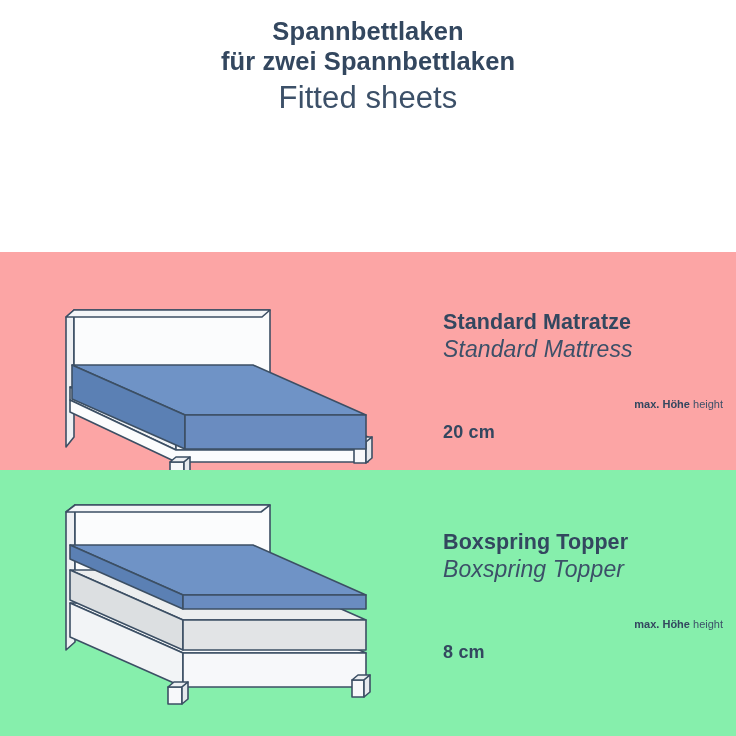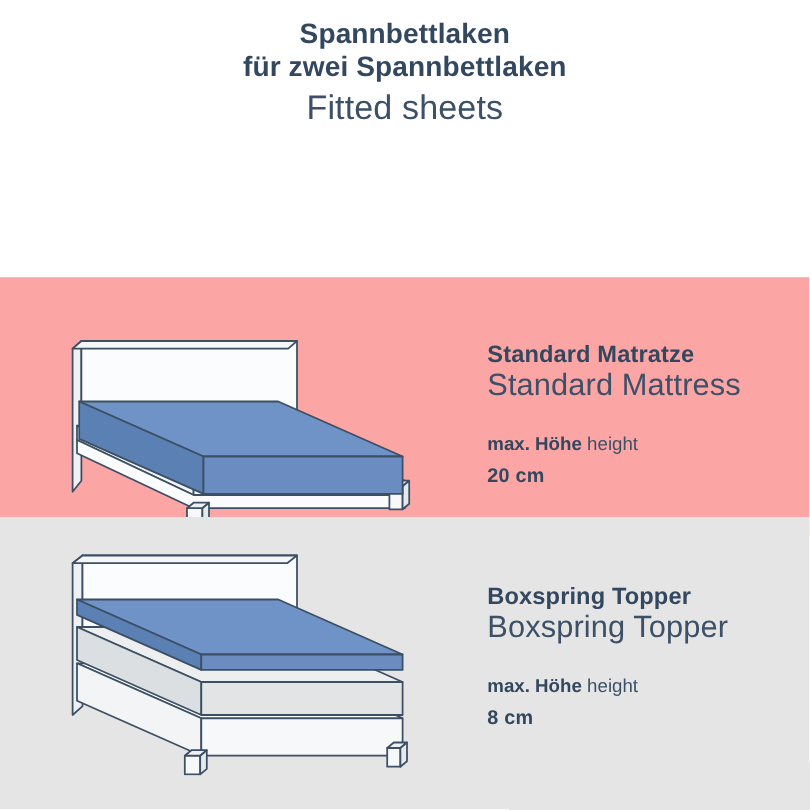--- a/index.html
+++ b/index.html
@@ -55,21 +55,21 @@
   }
   .band-standard {
     top: 207px;
     height: 235px;
     background: #fca5a5;
     margin-top: 45px;
   }
   .band-boxspring {
     top: 470px;
     height: 266px;
-    background: #e5e5e5;
+    background: #86efac;
   }
 
   
   .illus {
     position: absolute;
     left: 0;
     top: 0;
   }
   .illus svg { display: block; }
 
@@ -85,32 +85,34 @@
   .name-de {
     color: #33475f;
     font-size: 21.5px;
     font-weight: bold;
     line-height: 27px;
     letter-spacing: 0.1px;
     white-space: nowrap;
   }
   .name-en {
     color: #3c5068;
-    font-size: 28px;
+    font-size: 23px;
     font-weight: normal;
     line-height: 27px;
     letter-spacing: 0.1px;
     white-space: nowrap;
+    font-style: italic;
   }
   .height-row {
     margin-top: 31px;
-    font-size: 17px;
+    font-size: 11px;
     line-height: 20px;
     color: #33475f;
     white-space: nowrap;
+    text-align: right;
   }
   .height-label-de {
     font-weight: bold;
     color: #33475f;
   }
   .height-label-en {
     font-weight: normal;
     color: #3c5068;
   }
   .height-value {

